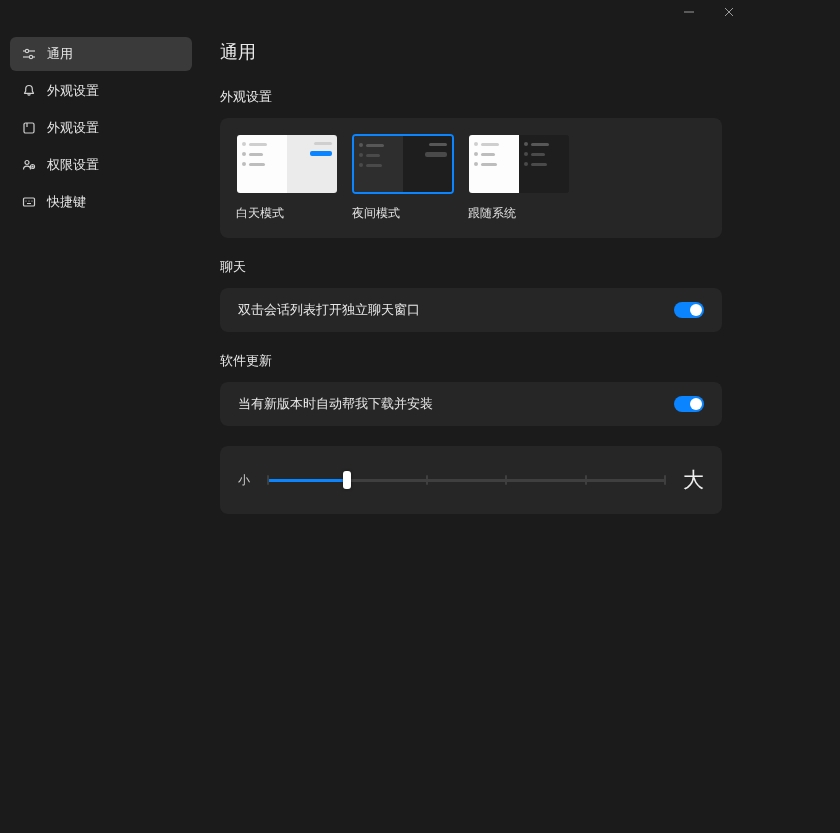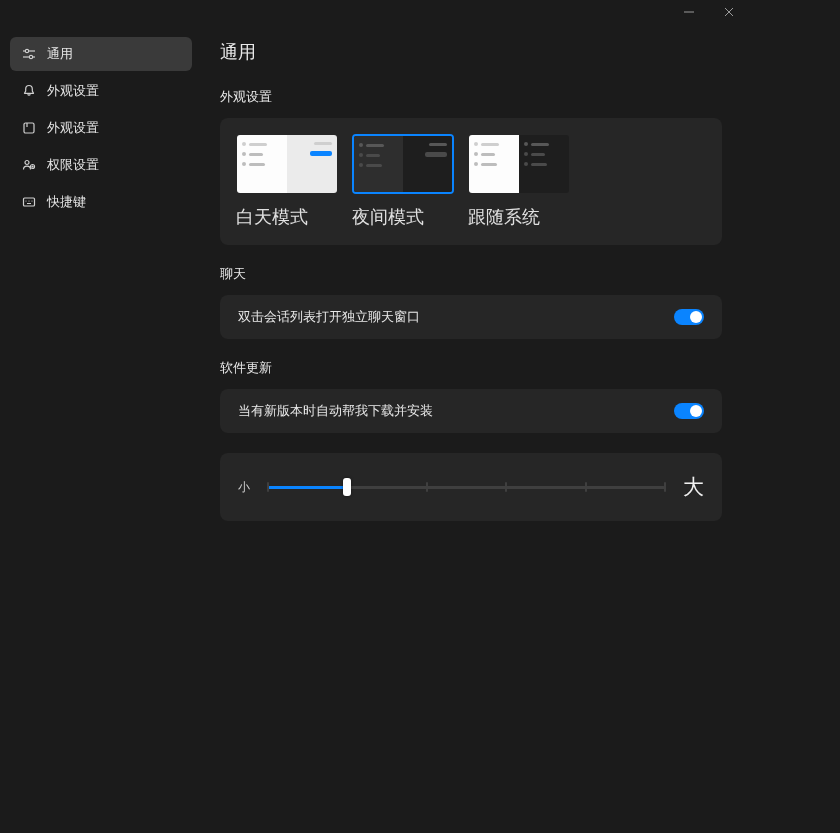--- a/index.html
+++ b/index.html
@@ -34,21 +34,21 @@
   .thumb-half.dark { background: #2e2e2e; }
   .thumb-half.dark-deep { background: #1e1e1e; }
   .tline { display: flex; align-items: center; gap: 3px; }
   .tdot { width: 4px; height: 4px; border-radius: 50%; }
   .tbar { height: 3px; border-radius: 2px; }
   .g1 { background: #cfcfcf; }
   .g2 { background: #bdbdbd; }
   .d1 { background: #575757; }
   .d2 { background: #4a4a4a; }
   .bl { background: #0a84ff; }
-  .theme-caption { font-size: 18px; color: #e0e0e0; margin-top: 11px; }
+  .theme-caption { font-size: 12px; color: #e0e0e0; margin-top: 11px; }
 
   
   .row { display: flex; align-items: center; justify-content: space-between; padding: 13px 18px; font-size: 13px; }
   .row + .row { border-top: 5px solid #a21caf; }
   .row-text { display: flex; flex-direction: column; gap: 4px; text-align: right; }
   .row-sub { font-size: 12px; color: #8a8a8a; }
 
   
   .select { width: 149px; height: 28px; background: #333333; border-radius: 4px; display: flex; align-items: center; justify-content: space-between; padding: 0 10px 0 12px; font-size: 13px; color: #e8e8e8; }
   .chev { width: 10px; height: 10px; display: flex; align-items: center; justify-content: center; }

